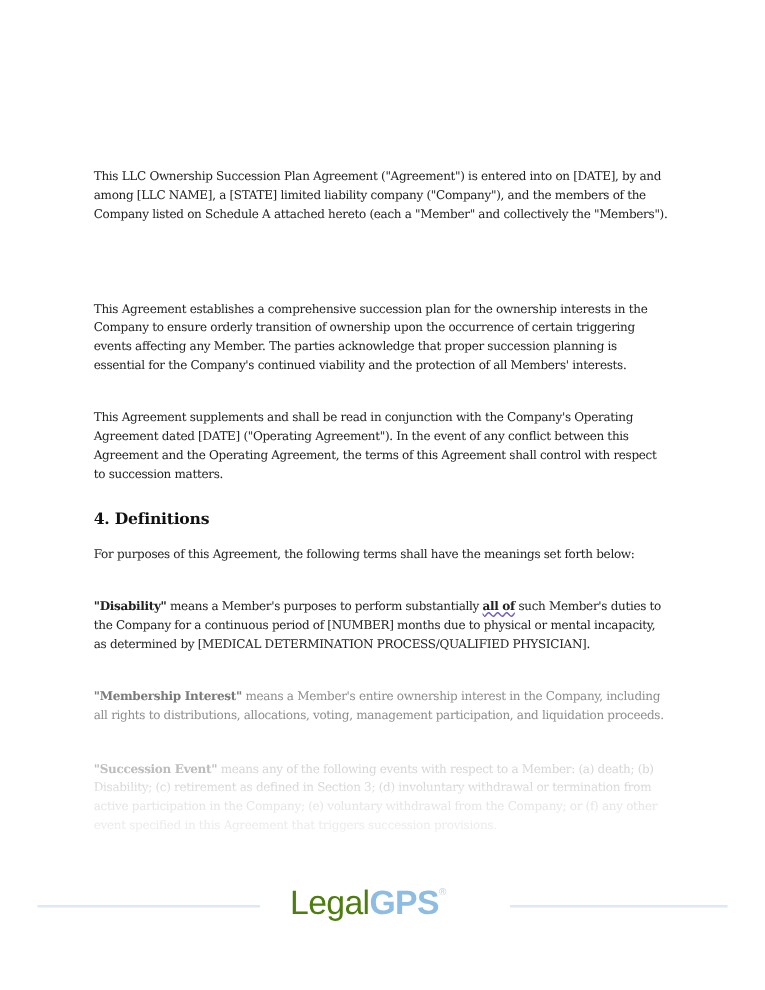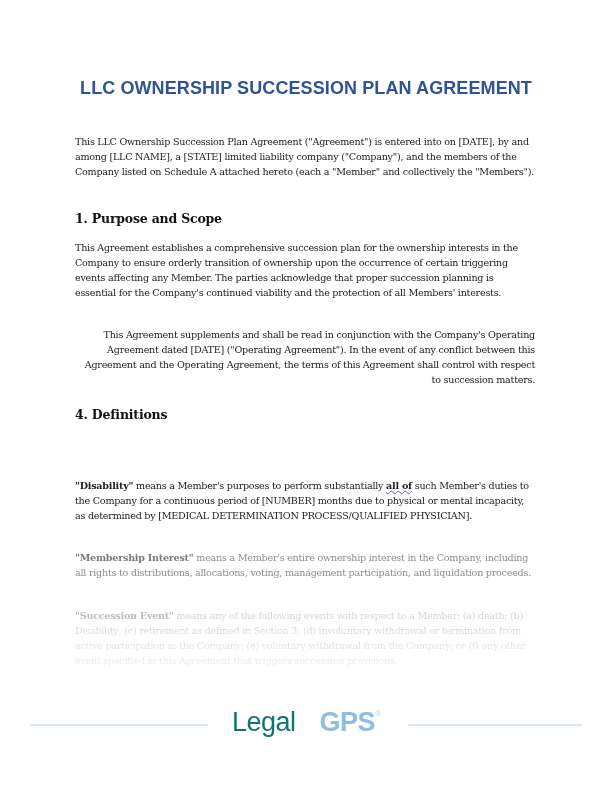--- a/index.html
+++ b/index.html
@@ -20,40 +20,39 @@
   .fade1 .term { color: #7a7a7a; }
   .fade2 { color: #d6d6d6; }
   .fade2 .term { color: #bdbdbd; }
   .mask { position: absolute; left: 0; right: 0; top: 630px; height: 60px;
           background: linear-gradient(to bottom, rgba(255,255,255,0.2), rgba(255,255,255,0.85)); }
   .rule { position: absolute; top: 724px; height: 2px; background: #dce8f3; }
   .rule.left { left: 30px; width: 178px; }
   .rule.right { left: 408px; width: 174px; }
   .logo { position: absolute; left: 232px; top: 707px; font-family: "Liberation Sans", sans-serif;
           font-size: 27px; letter-spacing: -0.5px; }
-  .logo .l1 { color: #0f766e; font-weight: normal; }
-  .logo .l2 { color: #8ebde3; font-weight: bold; padding-left: 24px; }
+  .logo .l1 { color: #4d7c0f; font-weight: normal; }
+  .logo .l2 { color: #8ebde3; font-weight: bold; }
   .logo .reg { color: #b9d3ea; font-size: 8px; vertical-align: top; position: relative; top: 2px; }
 </style>
 </head>
 <body>
 
 <div class="page">
-  <div class="title">LLC OWNERSHIP SUCCESSION PLAN AGREEMENT</div>
 
   <div class="block" style="top:134px;">This LLC Ownership Succession Plan Agreement ("Agreement") is entered into on [DATE], by and among [LLC NAME], a [STATE] limited liability company ("Company"), and the members of the Company listed on Schedule A attached hereto (each a "Member" and collectively the "Members").</div>
 
-  <div class="h" style="top:211px;">1. Purpose and Scope</div>
 
   <div class="block" style="top:240px;">This Agreement establishes a comprehensive succession plan for the ownership interests in the Company to ensure orderly transition of ownership upon the occurrence of certain triggering events affecting any Member. The parties acknowledge that proper succession planning is essential for the Company's continued viability and the protection of all Members' interests.</div>
 
-  <div class="block" style="top:327px;text-align:right;">This Agreement supplements and shall be read in conjunction with the Company's Operating Agreement dated [DATE] ("Operating Agreement"). In the event of any conflict between this Agreement and the Operating Agreement, the terms of this Agreement shall control with respect to succession matters.</div>
+  <div class="block" style="top:327px;">This Agreement supplements and shall be read in conjunction with the Company's Operating Agreement dated [DATE] ("Operating Agreement"). In the event of any conflict between this Agreement and the Operating Agreement, the terms of this Agreement shall control with respect to succession matters.</div>
 
   <div class="h" style="top:407px;">4. Definitions</div>
 
+  <div class="block" style="top:436px;">For purposes of this Agreement, the following terms shall have the meanings set forth below:</div>
 
   <div class="block" style="top:478px;">
     <span class="term">"Disability"</span><span> means a Member's purposes to perform substantially </span><span class="squig">all of</span><span> such Member's duties to the Company for a continuous period of [NUMBER] months due to physical or mental incapacity, as determined by [MEDICAL DETERMINATION PROCESS/QUALIFIED PHYSICIAN].</span>
   </div>
 
   <div class="block fade1" style="top:550px;">
     <span class="term">"Membership Interest"</span><span> means a Member's entire ownership interest in the Company, including all rights to distributions, allocations, voting, management participation, and liquidation proceeds.</span>
   </div>
 
   <div class="block fade2" style="top:608px;">

